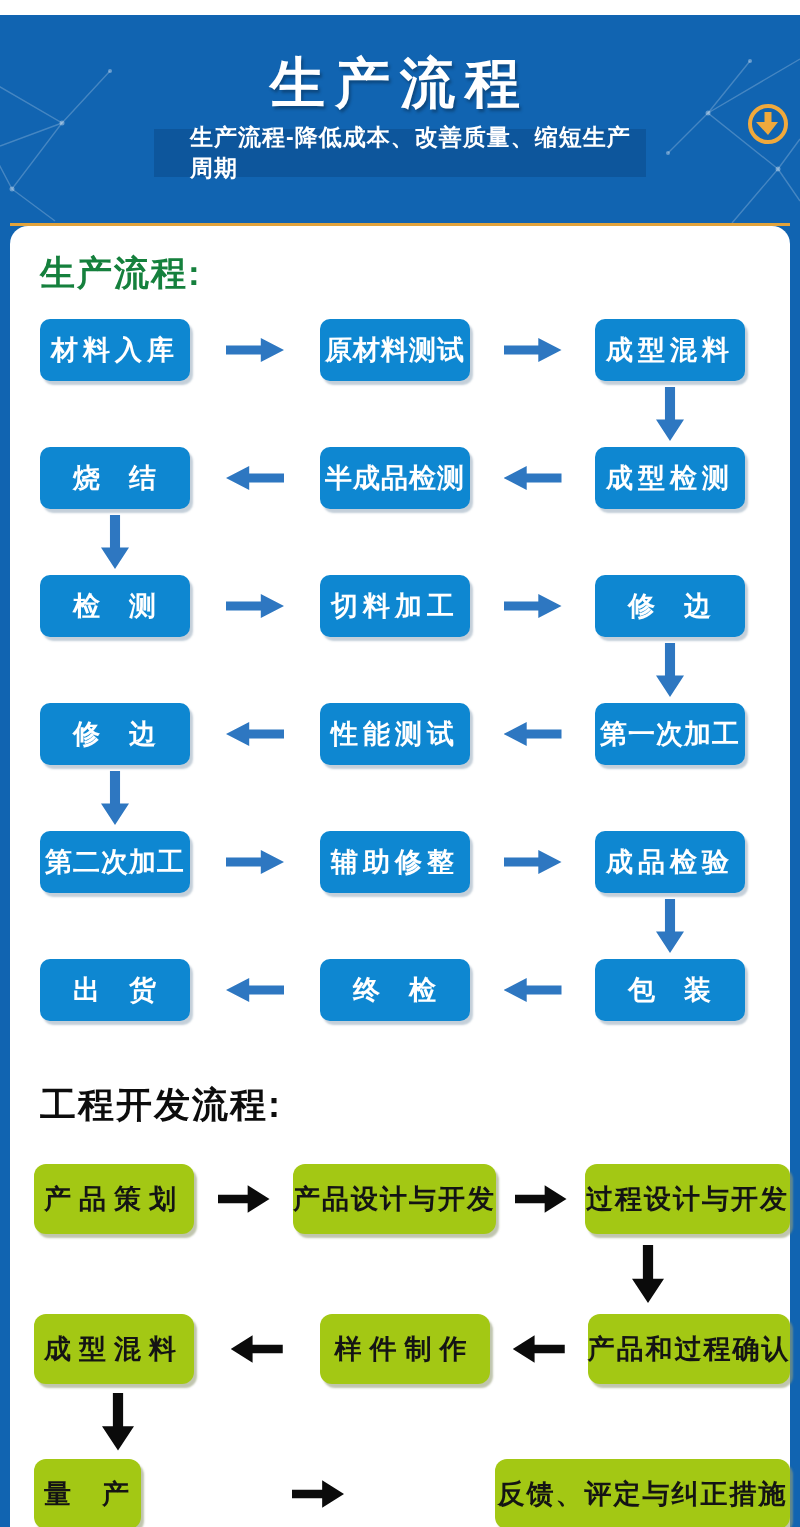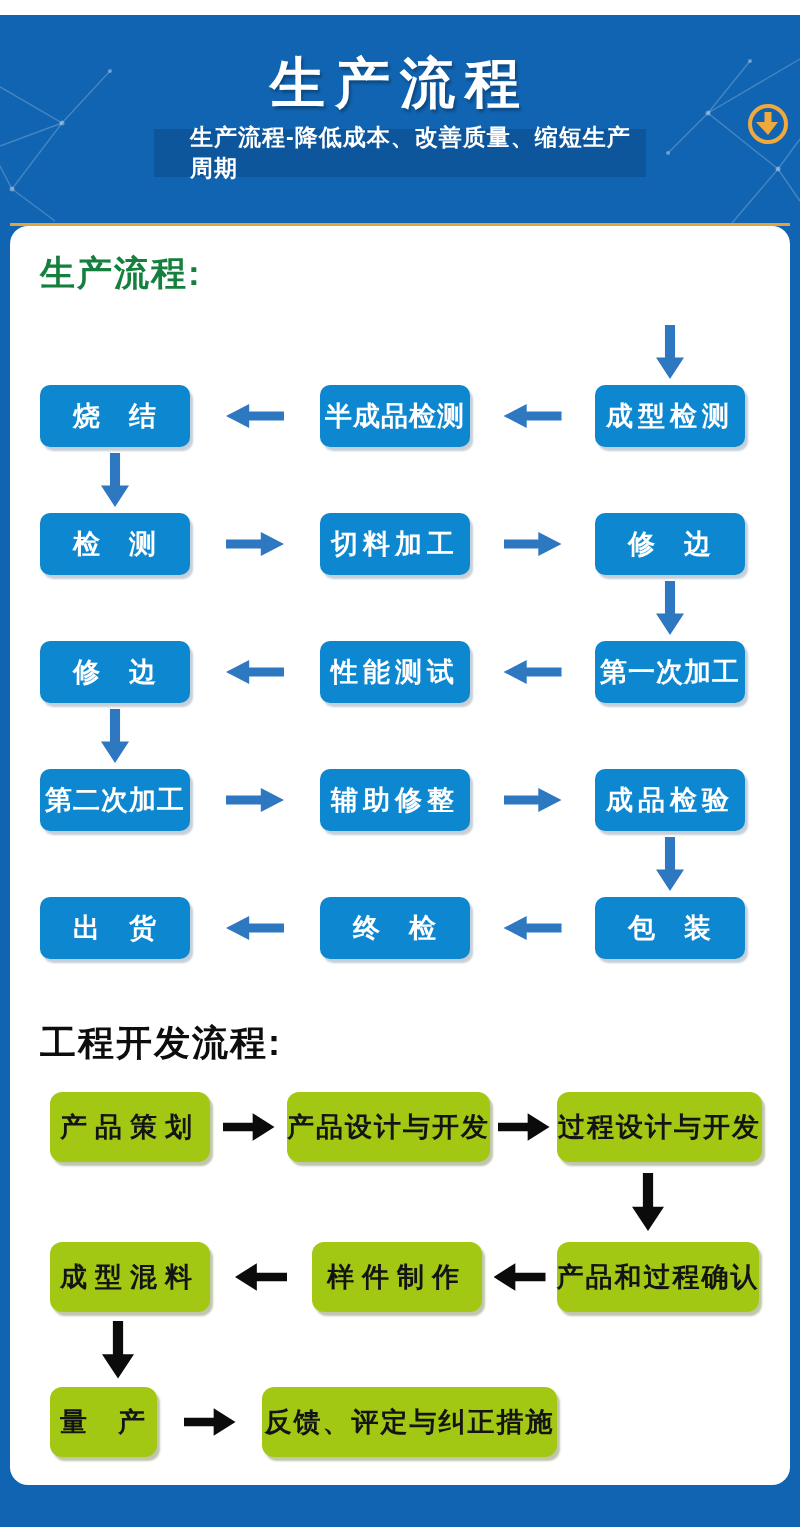--- a/index.html
+++ b/index.html
@@ -49,21 +49,21 @@
     background: #ffffff;
     border-radius: 18px;
     padding: 26px 0 28px 0;
   }
   .h-blue {
     margin: 0 0 25px 30px;
     color: #15803d; font-size: 35px; font-weight: 800;
     line-height: 42px; letter-spacing: 2px;
   }
   .h-black {
-    margin: 62px 0 27px 30px;
+    margin: 62px 0 37px 30px;
     color: #0d0d0d; font-size: 36px; font-weight: 800;
     line-height: 44px; letter-spacing: 2px;
   }
   
   .frow { display: flex; align-items: center; height: 62px; margin-left: 30px; }
   .bbox {
     height: 62px; background: #0e87d1; border-radius: 10px;
     display: flex; align-items: center; justify-content: center;
     color: #ffffff; font-size: 27px; font-weight: 700;
     white-space: pre; letter-spacing: 1px;
@@ -81,21 +81,21 @@
   .harrow.left  { clip-path: polygon(100% 33%,40% 33%,40% 4%,0 50%,40% 96%,40% 67%,100% 67%); }
   .vrow { height: 66px; display: flex; align-items: center; }
   .varrow {
     width: 28px; height: 54px; background: #2e77c1;
     clip-path: polygon(32% 0,68% 0,68% 60%,100% 60%,50% 100%,0 60%,32% 60%);
     filter: drop-shadow(2px 2px 1px rgba(120,140,160,.55));
   }
   .vrow.colR .varrow { margin-left: 646px; }
   .vrow.colL .varrow { margin-left: 91px; }
   
-  .grow { display: flex; align-items: center; height: 70px; margin-left: 40px; }
+  .grow { display: flex; align-items: center; height: 70px; margin-left: 24px; justify-content: space-between; }
   .gbox {
     height: 70px; background: #a3c814; border-radius: 12px;
     display: flex; align-items: center; justify-content: center;
     color: #141414; font-size: 27px; font-weight: 700;
     white-space: pre; letter-spacing: 2px;
     box-shadow: 3px 4px 2px rgba(150,158,120,.6);
   }
   .gbox.spread { letter-spacing: 8px; }
   .b-harrow {
     width: 52px; height: 30px; background: #0b0b0b;
@@ -161,20 +161,31 @@
     <span>生产流程-降低成本、改善质量、缩短生产周期</span>
   </div>
 
   <div class="gold-line"></div>
 </div>
 
 <div class="card">
 
   <h2 class="h-blue">生产流程:</h2>
 
+  <div class="frow">
+    <div class="bbox w150 c4">材料入库</div>
+    <div class="hgap g130">
+        <div class="harrow right"></div>
+      </div>
+    <div class="bbox w150">原材料测试</div>
+    <div class="hgap g125">
+        <div class="harrow right"></div>
+      </div>
+    <div class="bbox w150 c4">成型混料</div>
+  </div>
   <div class="vrow colR">
       <div class="varrow"></div>
     </div>
 
   <div class="frow">
     <div class="bbox w150">烧　结</div>
     <div class="hgap g130">
         <div class="harrow left"></div>
       </div>
     <div class="bbox w150">半成品检测</div>

